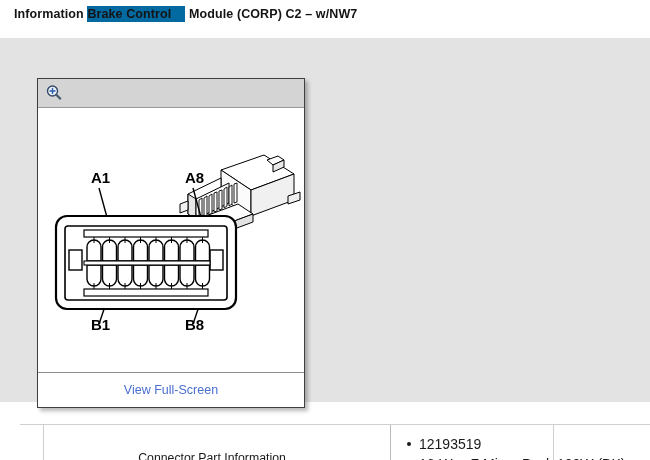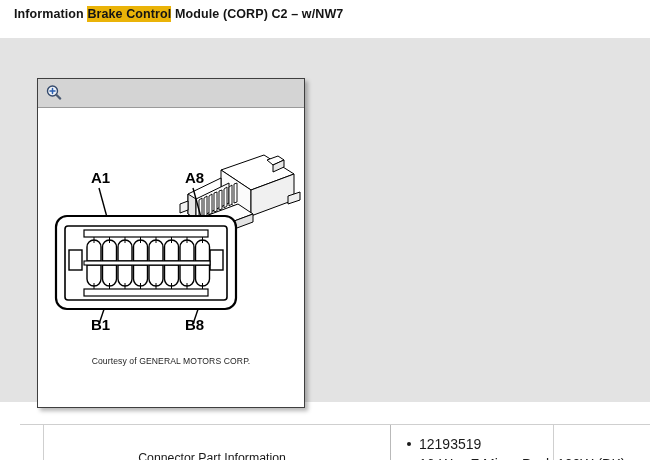--- a/index.html
+++ b/index.html
@@ -21,22 +21,22 @@
     position: absolute;
     left: 14px;
     top: 7px;
     font-size: 12.5px;
     font-weight: bold;
     letter-spacing: 0.1px;
     white-space: nowrap;
     color: #141414;
   }
   .page-title .hl {
-    background: #eab308;
-    padding: 1px 0 1px 0;
+    background: #0369a1;
+    padding: 1px 14px 1px 0;
   }
 
   
   .content-area {
     position: absolute;
     left: 0;
     top: 38px;
     width: 650px;
     height: 364px;
     background: #e3e3e3;
@@ -283,23 +283,25 @@
         </g>
 
         <rect x="46" y="153" width="126" height="4" fill="#ffffff" stroke="#000" stroke-width="1.1"></rect>
 
         <g stroke="#000" stroke-width="1">
           <path d="M56 129 v6 M71.5 129 v6 M87 129 v6 M102.5 129 v6 M118 129 v6 M133.5 129 v6 M149 129 v6 M164.5 129 v6"></path>
           <path d="M56 175 v6 M71.5 175 v6 M87 175 v6 M102.5 175 v6 M118 175 v6 M133.5 175 v6 M149 175 v6 M164.5 175 v6"></path>
         </g>
       </svg>
 
-      <div class="figure-caption">Courtesy of GENERAL MOTORS CORP.</div>
     </div>
 
+    <div class="figure-footer">
+      <a class="fullscreen-link">View Full-Screen</a>
+    </div>
   </div>
 
   <div class="info-table">
     <div class="info-row">
       <div class="col-spacer"></div>
       <div class="col-label">
         <span>Connector Part Information</span>
       </div>
       <div class="col-values">
         <ul class="bullet-list">

